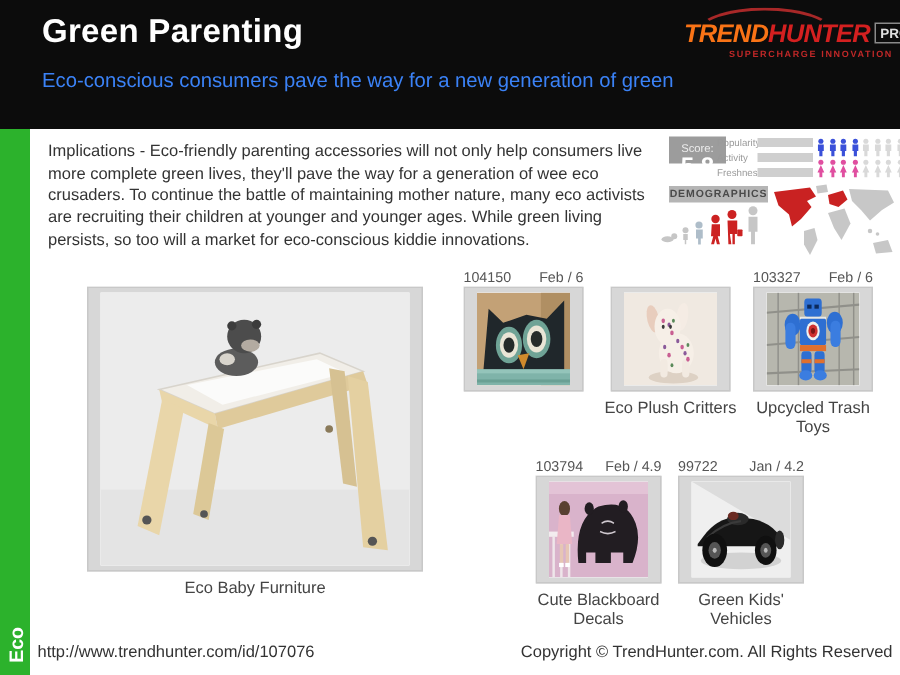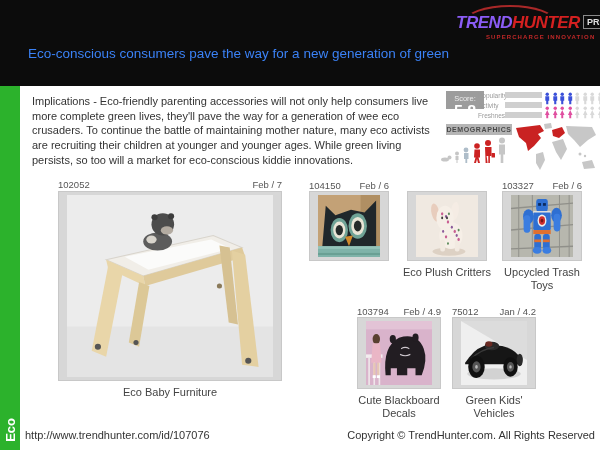--- a/index.html
+++ b/index.html
@@ -9,21 +9,21 @@
   
   .header { position:absolute; left:0; top:0; width:600px; height:86px; background:#0c0c0c; }
   .title { position:absolute; left:28px; top:8px; color:#ffffff; font-size:22px; font-weight:bold; letter-spacing:0.2px; }
   .subtitle { position:absolute; left:28px; top:45px; width:450px; color:#3b82f6; font-size:13.5px; line-height:1.3; }
 
   .logo { position:absolute; right:12px; top:13px; width:132px; }
   .logo-arc { position:absolute; left:8px; top:-8px; width:88px; height:30px;
               border:2px solid transparent; border-top:2px solid #a82828; border-radius:50%; }
   .logo-row { position:relative; font-style:italic; font-weight:bold; font-size:17px;
               letter-spacing:-0.5px; white-space:nowrap; }
-  .logo-trend { color:#8b5cf6; }
+  .logo-trend { color:#f97316; }
   .logo-hunter { color:#d42020; }
   .logo-pro { display:inline-block; font-style:normal; font-size:9px; font-weight:bold;
               color:#e0e0e0; border:1px solid #8a8a8a; padding:1px 3px; margin-left:3px;
               vertical-align:3px; letter-spacing:0; }
   .logo-tagline { margin-top:1px; padding-left:30px; font-size:6px; color:#c02828;
                   letter-spacing:1.1px; font-weight:bold; white-space:nowrap; }
 
   
   .sidebar { position:absolute; left:0; top:86px; width:20px; height:364px; background:#2cb22c; }
   .sidebar-label { position:absolute; bottom:8px; left:3px; color:#fff; font-weight:bold;
@@ -65,20 +65,21 @@
   
   .footer-url { position:absolute; left:25px; top:429px; font-size:11px; color:#333; }
   .footer-copy { position:absolute; right:5px; top:429px; font-size:11px; color:#333; }
 </style>
 </head>
 <body>
 
 <div class="page">
 
   <div class="header">
+    <div class="title">Green Parenting</div>
     <div class="subtitle">Eco-conscious consumers pave the way for a new generation of green</div>
     <div class="logo">
       <div class="logo-arc"></div>
       <div class="logo-row">
         <span class="logo-trend">TREND</span><span class="logo-hunter">HUNTER</span><span class="logo-pro">PRO</span>
       </div>
       <div class="logo-tagline">SUPERCHARGE INNOVATION</div>
     </div>
   </div>
 
@@ -210,24 +211,20 @@
         <circle cx="66" cy="32" r="1.5"></circle>
           <circle cx="71" cy="34" r="1.2"></circle>
       </g>
       <g fill="#c92222">
         <path d="M2 6 L26 3 L30 9 L24 12 L27 16 L20 24 L14 29 L12 21 L5 15 Z"></path>
         <path d="M38 8 L48 5 L51 11 L45 16 L39 14 Z"></path>
       </g>
     </svg>
   </div>
 
-  <div class="meta" style="left:58px; top:179px; width:224px;">
-    <span>102052</span>
-    <span>Feb / 7</span>
-  </div>
   <div class="card" style="left:58px; top:191px; width:224px; height:190px;">
     <div class="photo">
       <svg viewBox="0 0 200 180" preserveAspectRatio="none">
         <rect width="200" height="180" fill="#ececec"></rect>
         <rect y="130" width="200" height="50" fill="#e4e4e4"></rect>
         <path d="M38 64 L142 40 L170 52 L74 80 Z" fill="#f1eee8" stroke="#d8d4cc" stroke-width="1"></path>
         <path d="M56 61 L140 44 L159 53 L79 74 Z" fill="#fbfbfa"></path>
         <path d="M38 64 L74 80 L76 90 L40 73 Z" fill="#e9d6a9"></path>
         <path d="M74 80 L170 52 L173 61 L76 90 Z" fill="#dfca9b"></path>
         <path d="M40 70 L54 77 L38 160 L24 154 Z" fill="#e9d6a9"></path>
@@ -378,21 +375,21 @@
         <rect x="7" y="30" width="2.2" height="9" fill="#e7c6b4"></rect>
         <rect x="10.8" y="30" width="2.2" height="9" fill="#e7c6b4"></rect>
         <rect x="6.5" y="39" width="3" height="2" fill="#ffffff"></rect>
           <rect x="10.5" y="39" width="3" height="2" fill="#ffffff"></rect>
       </svg>
     </div>
   </div>
   <div class="caption" style="left:353px; top:394px; width:92px;">Cute Blackboard Decals</div>
 
   <div class="meta" style="left:452px; top:306px; width:84px;">
-    <span>75012</span>
+    <span>99722</span>
     <span>Jan / 4.2</span>
   </div>
   <div class="card" style="left:452px; top:317px; width:84px; height:72px;">
     <div class="photo">
       <svg viewBox="0 0 64 46" preserveAspectRatio="none">
         <rect width="64" height="46" fill="#efefef"></rect>
         <path d="M0 0 L64 0 L64 28 Z" fill="#dcdcdc"></path>
         <ellipse cx="32" cy="38" rx="26" ry="4" fill="#d2d2d2"></ellipse>
         <path d="M4 30 L8 26 Q16 18 28 17 L40 18 Q52 20 58 27 L59 31 L4 31 Z" fill="#161616"></path>
         <ellipse cx="30" cy="18" rx="7" ry="3" fill="#2a2a2a"></ellipse>

